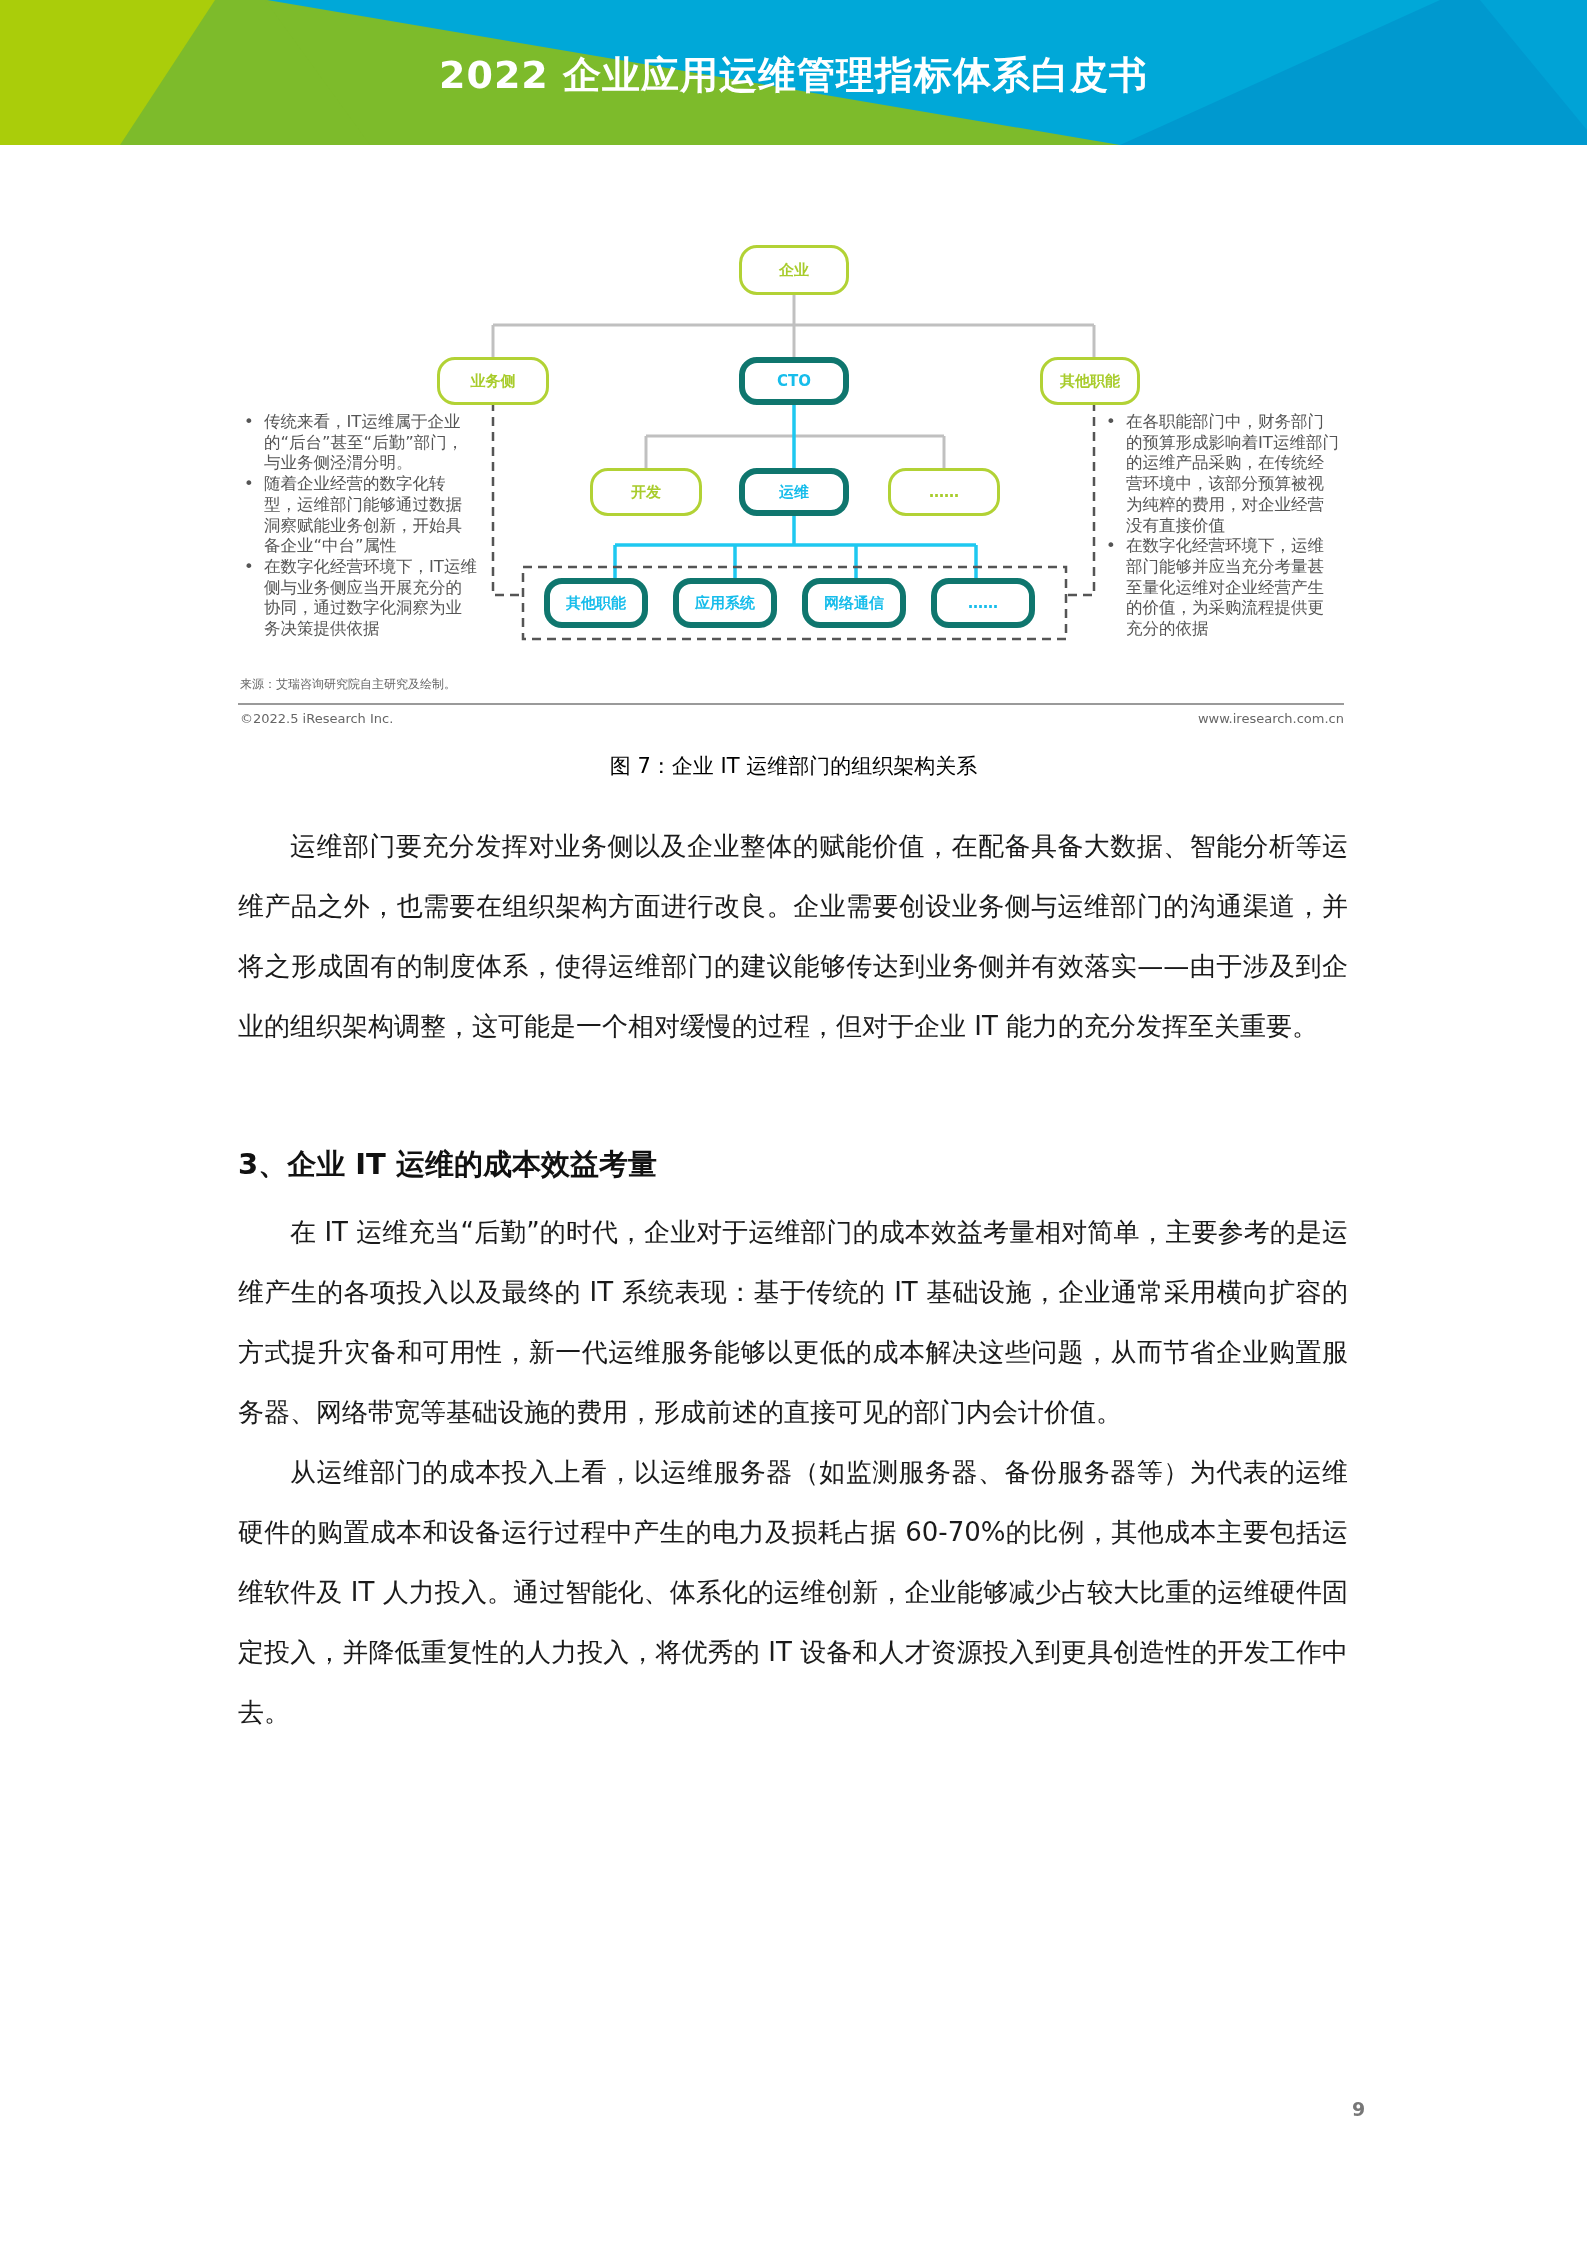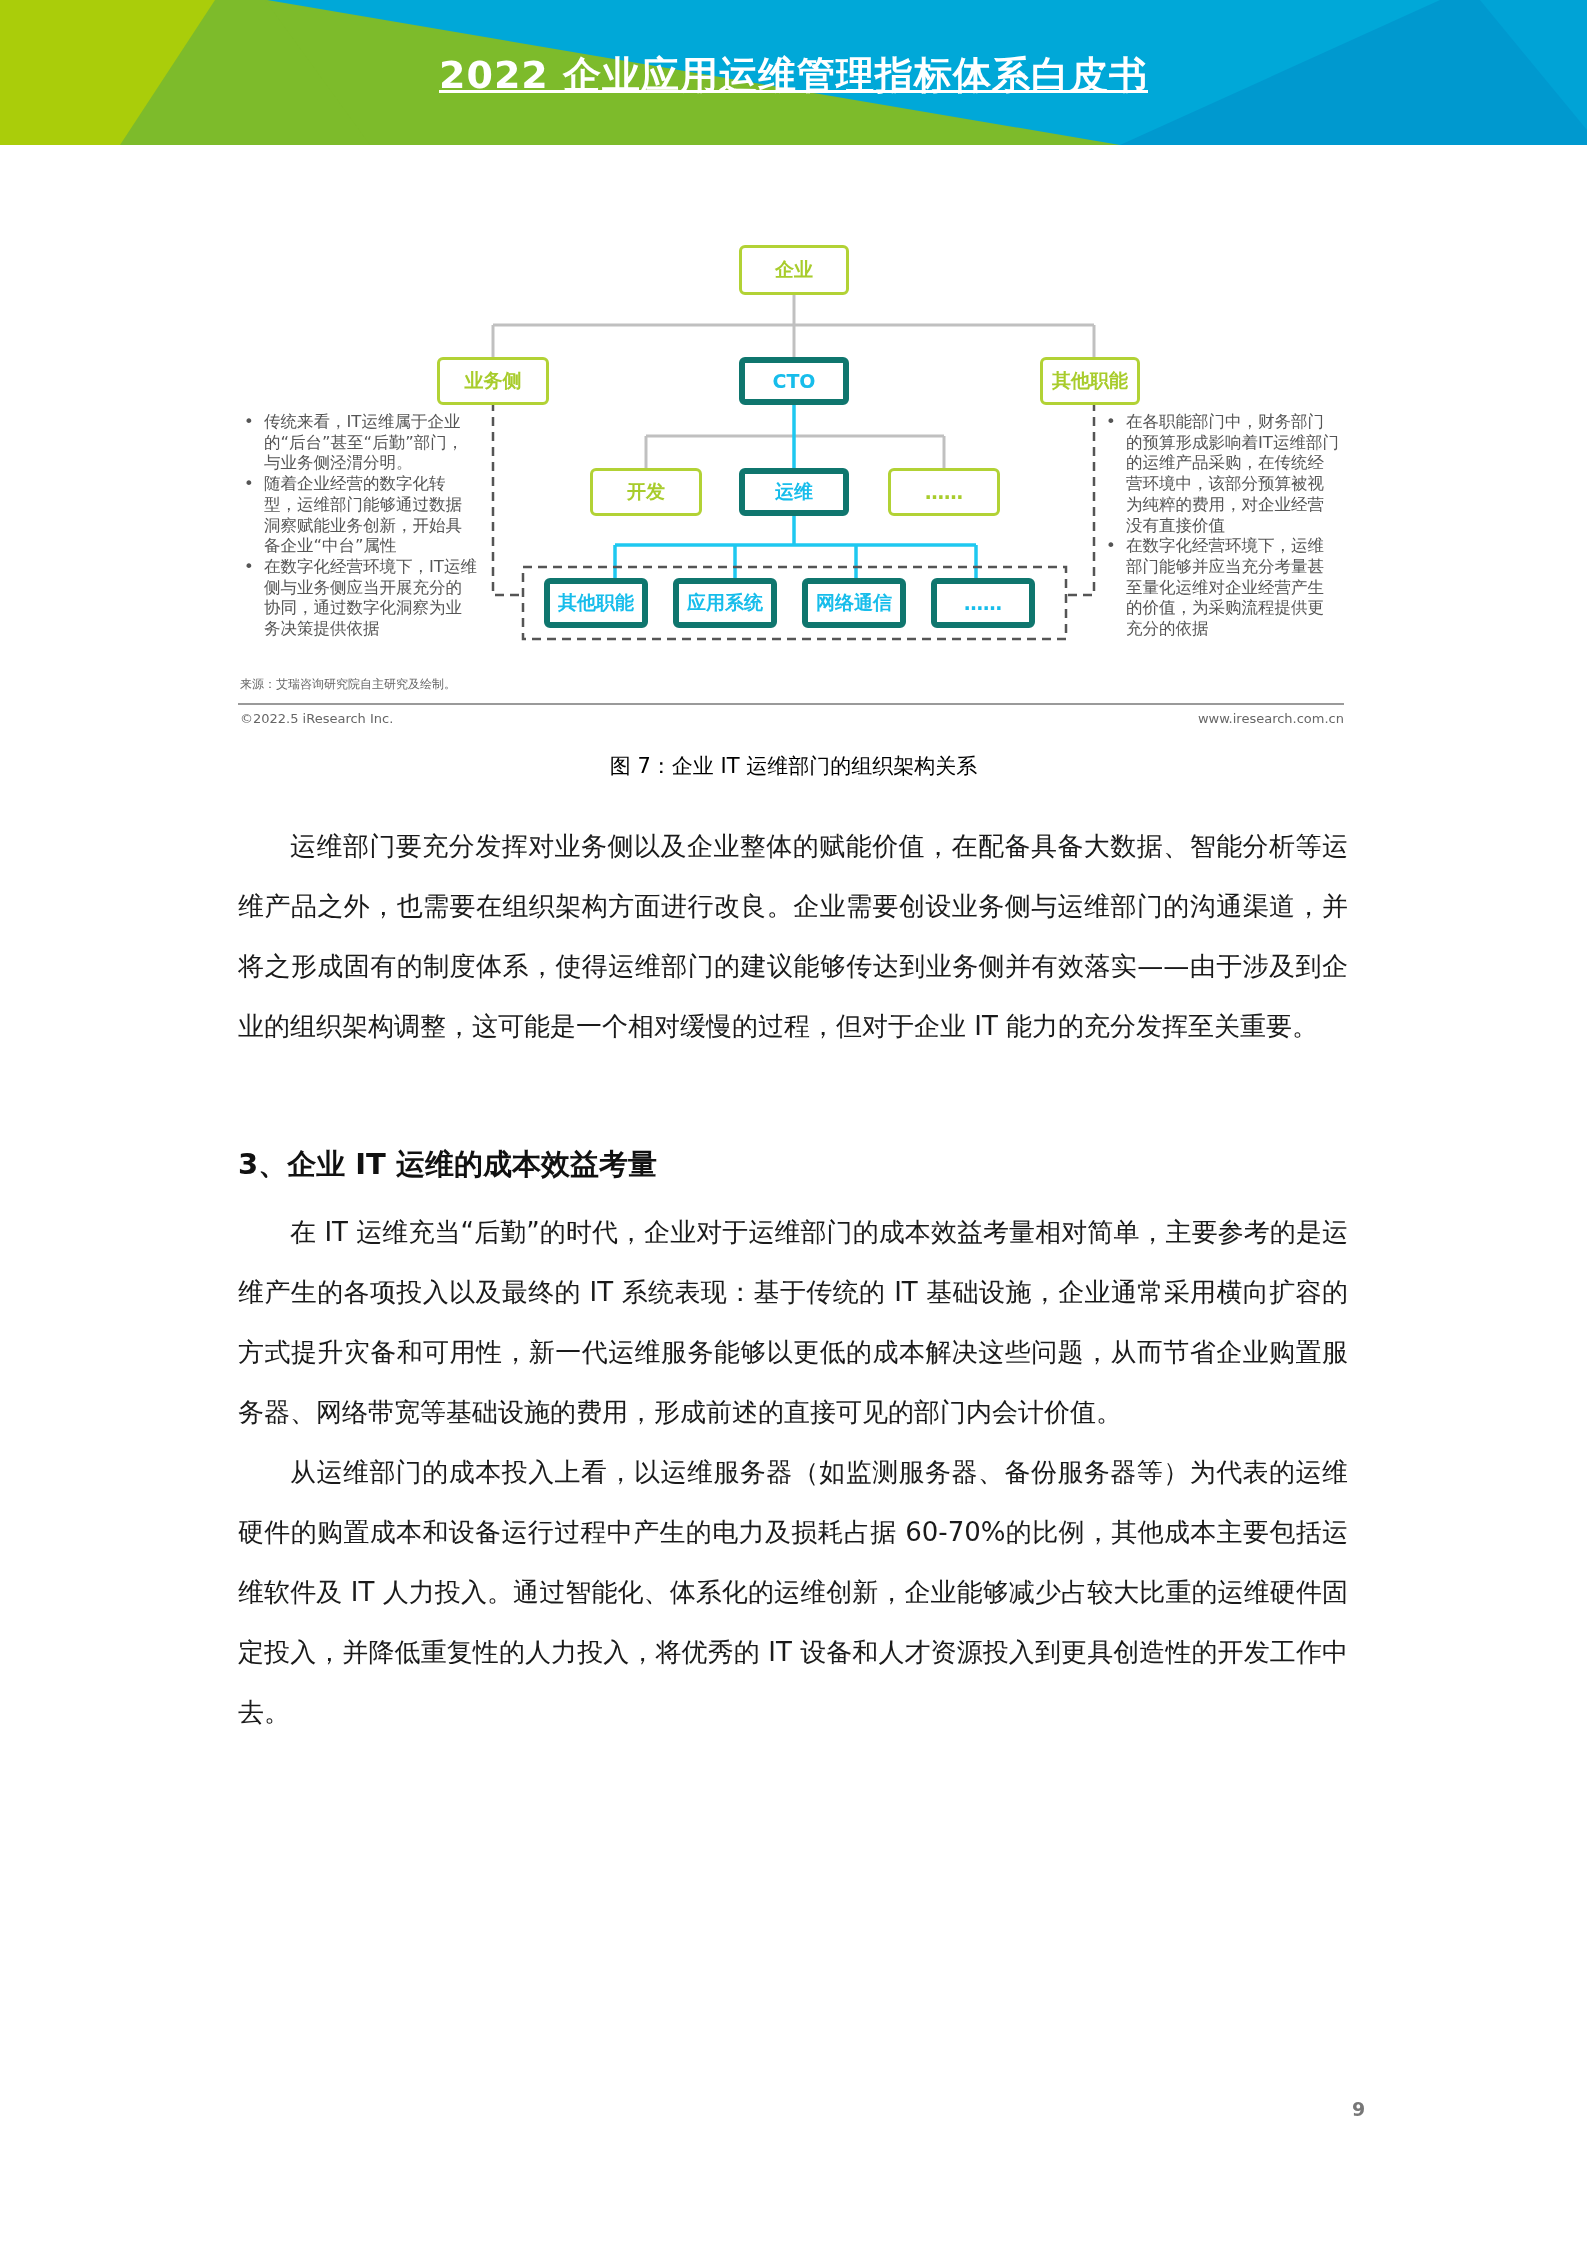--- a/index.html
+++ b/index.html
@@ -12,34 +12,33 @@
     
     .banner {
       position: absolute; left: 0; top: 0; width: 1587px; height: 145px; overflow: hidden;
       background: #aacd0a;
     }
     .banner svg { position: absolute; left: 0; top: 0; }
     .banner-title {
       position: absolute; left: 0; right: 0; top: 50px; text-align: center;
       color: #ffffff; font-size: 38px; font-weight: bold; letter-spacing: 1px;
       font-family: "DejaVu Sans", sans-serif;
-      text-decoration: underline;
     }
 
     
     .figure { position: absolute; left: 238px; top: 180px; width: 1106px; height: 560px; }
     .fig-title {
       position: absolute; left: 0; right: 0; top: 10px; text-align: center;
       font-size: 22px; font-weight: bold; color: #3a3a3a;
     }
     .diagram { position: absolute; left: 0; top: 0; }
     .node {
-      position: absolute; box-sizing: border-box; border-radius: 6px; background: #fff;
+      position: absolute; box-sizing: border-box; border-radius: 18px; background: #fff;
       display: flex; align-items: center; justify-content: center;
-      font-size: 19px; font-weight: bold;
+      font-size: 15px; font-weight: bold;
     }
     .node.green { border: 3px solid #b2d235; color: #a8cc2c; }
     .node.blue  { border: 6px solid #0f766e; color: #17bdeb; }
     .note {
       position: absolute; font-size: 16.5px; line-height: 20.7px; color: #555;
     }
     .note ul { margin: 0; padding: 0; list-style: none; }
     .note li { position: relative; padding-left: 26px; }
     .note li::before { content: "•"; position: absolute; left: 6px; top: 0; color: #555; }
     .src { position: absolute; left: 2px; top: 496px; font-size: 12px; color: #666; }

